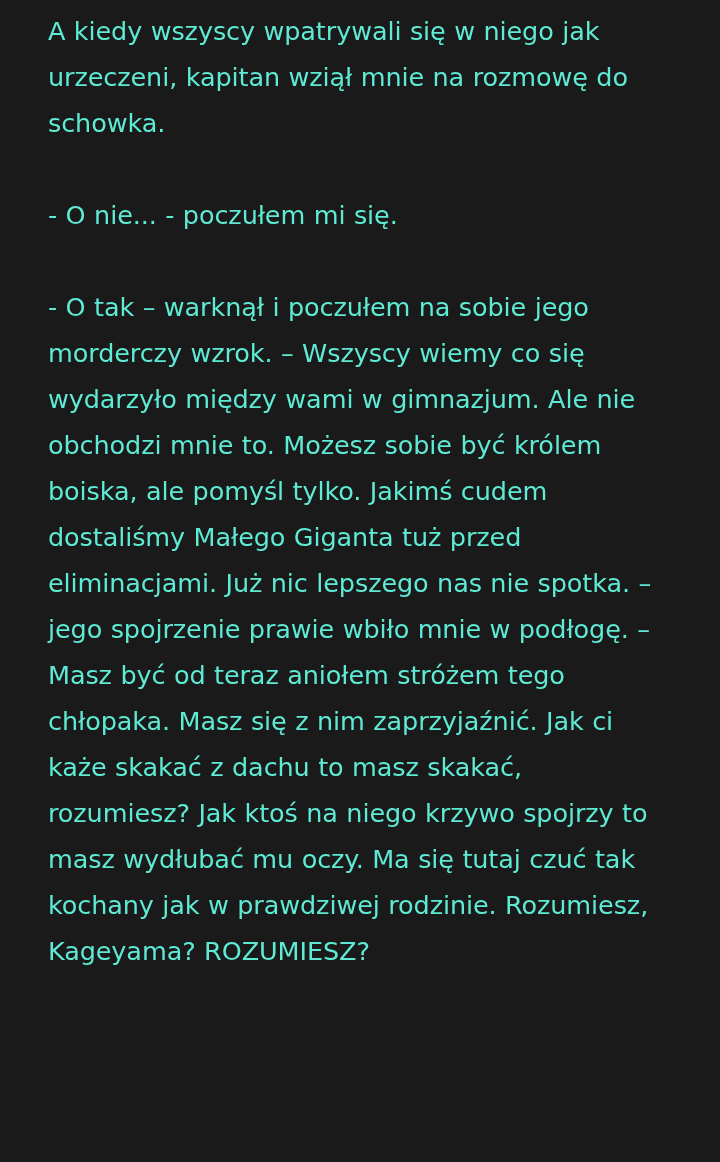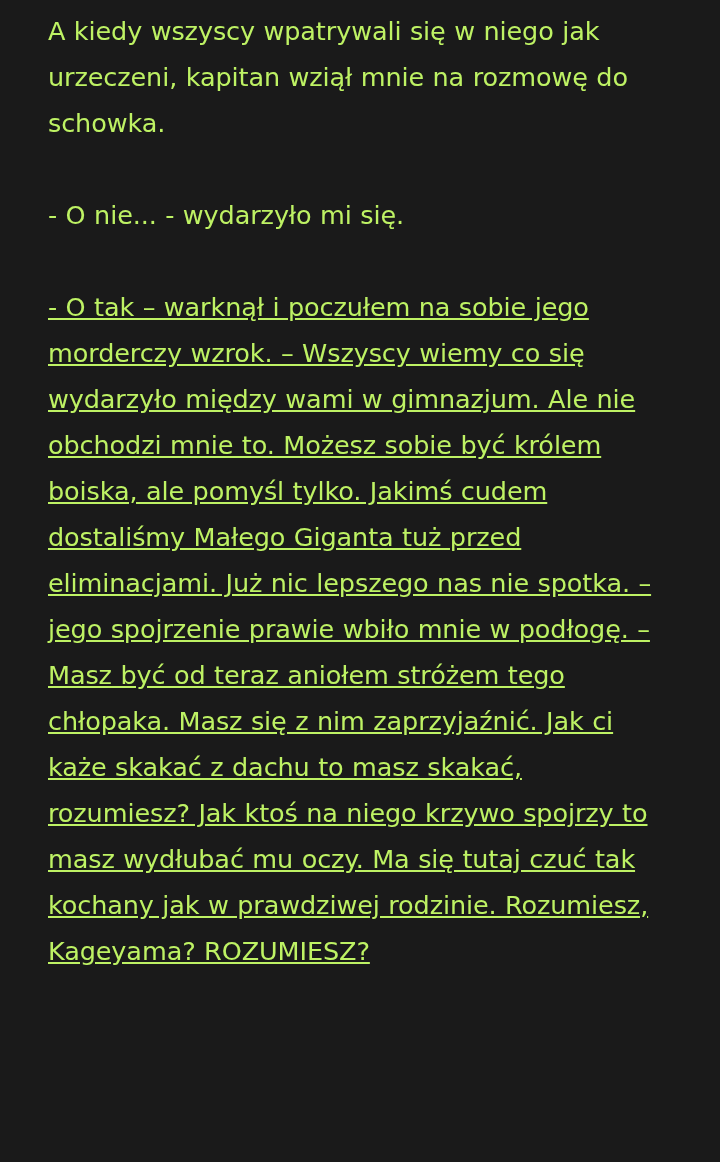--- a/index.html
+++ b/index.html
@@ -14,33 +14,32 @@
     font-family: "DejaVu Sans", sans-serif;
   }
   .reader {
     box-sizing: border-box;
     width: 720px;
     height: 1162px;
     background: #1a1a1a;
     padding: 8px 48px 0 48px;
   }
   .para {
-    color: #bef264;
+    color: #5eead4;
     font-family: "DejaVu Sans", sans-serif;
     font-size: 25.5px;
     line-height: 46px;
     letter-spacing: -0.1px;
     margin: 0 0 46px 0;
     word-spacing: 0.5px;
   }
   .para:last-child {
     margin-bottom: 0;
-    text-decoration: underline;
   }
 </style>
 </head>
 <body>
 
 <div class="reader">
   <p class="para">A kiedy wszyscy wpatrywali się w niego jak urzeczeni, kapitan wziął mnie na rozmowę do schowka.</p>
-  <p class="para">- O nie... - wydarzyło mi się.</p>
+  <p class="para">- O nie... - poczułem mi się.</p>
   <p class="para">- O tak – warknął i poczułem na sobie jego morderczy wzrok. – Wszyscy wiemy co się wydarzyło między wami w gimnazjum. Ale nie obchodzi mnie to. Możesz sobie być królem boiska, ale pomyśl tylko. Jakimś cudem dostaliśmy Małego Giganta tuż przed eliminacjami. Już nic lepszego nas nie spotka. – jego spojrzenie prawie wbiło mnie w podłogę. – Masz być od teraz aniołem stróżem tego chłopaka. Masz się z nim zaprzyjaźnić. Jak ci każe skakać z dachu to masz skakać, rozumiesz? Jak ktoś na niego krzywo spojrzy to masz wydłubać mu oczy. Ma się tutaj czuć tak kochany jak w prawdziwej rodzinie. Rozumiesz, Kageyama? ROZUMIESZ?</p>
 </div>
 
 </body></html>

